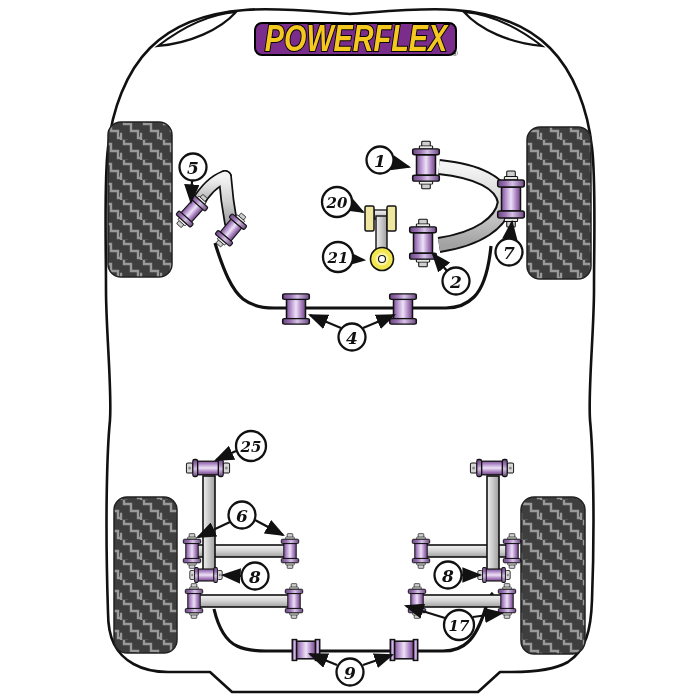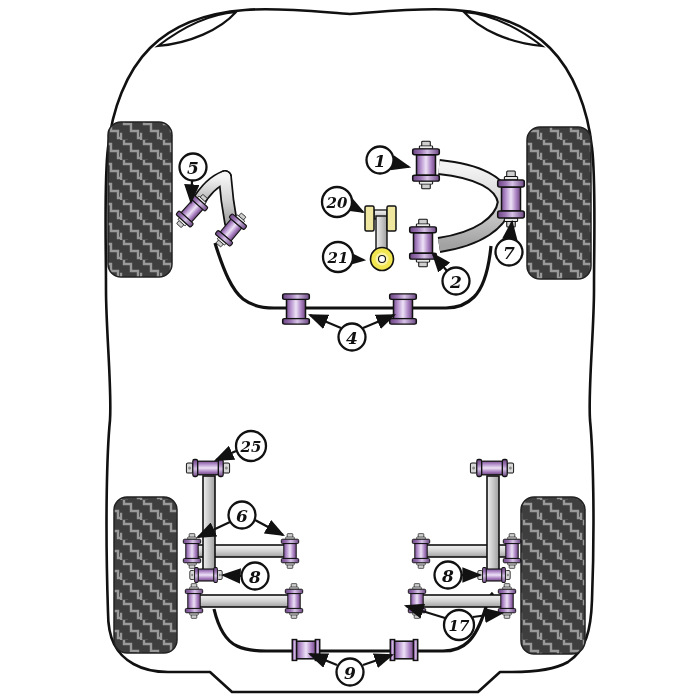--- a/index.html
+++ b/index.html
@@ -286,15 +286,19 @@
           <text x="338" y="257" text-anchor="middle" dominant-baseline="central" dy="0.05em" class="callout-num" font-size="15" fill="#111111">21</text>
         </g>
         <g>
           <line x1="236" y1="451" x2="216" y2="460" stroke="#111111" stroke-width="2.2" marker-end="url(#arrh)"></line>
           <circle cx="251" cy="446" r="15" fill="#ffffff" stroke="#111111" stroke-width="2.3"></circle>
           <text x="251" y="446" text-anchor="middle" dominant-baseline="central" dy="0.05em" class="callout-num" font-size="15" fill="#111111">25</text>
         </g>
       </g>
 </svg>
 
-
-
+<div class="logo">
+  <span class="logo-text">POWERFLEX</span>
+  <span class="logo-reg">®</span>
 </div>
 
+
+</div>
+
 </body></html>

